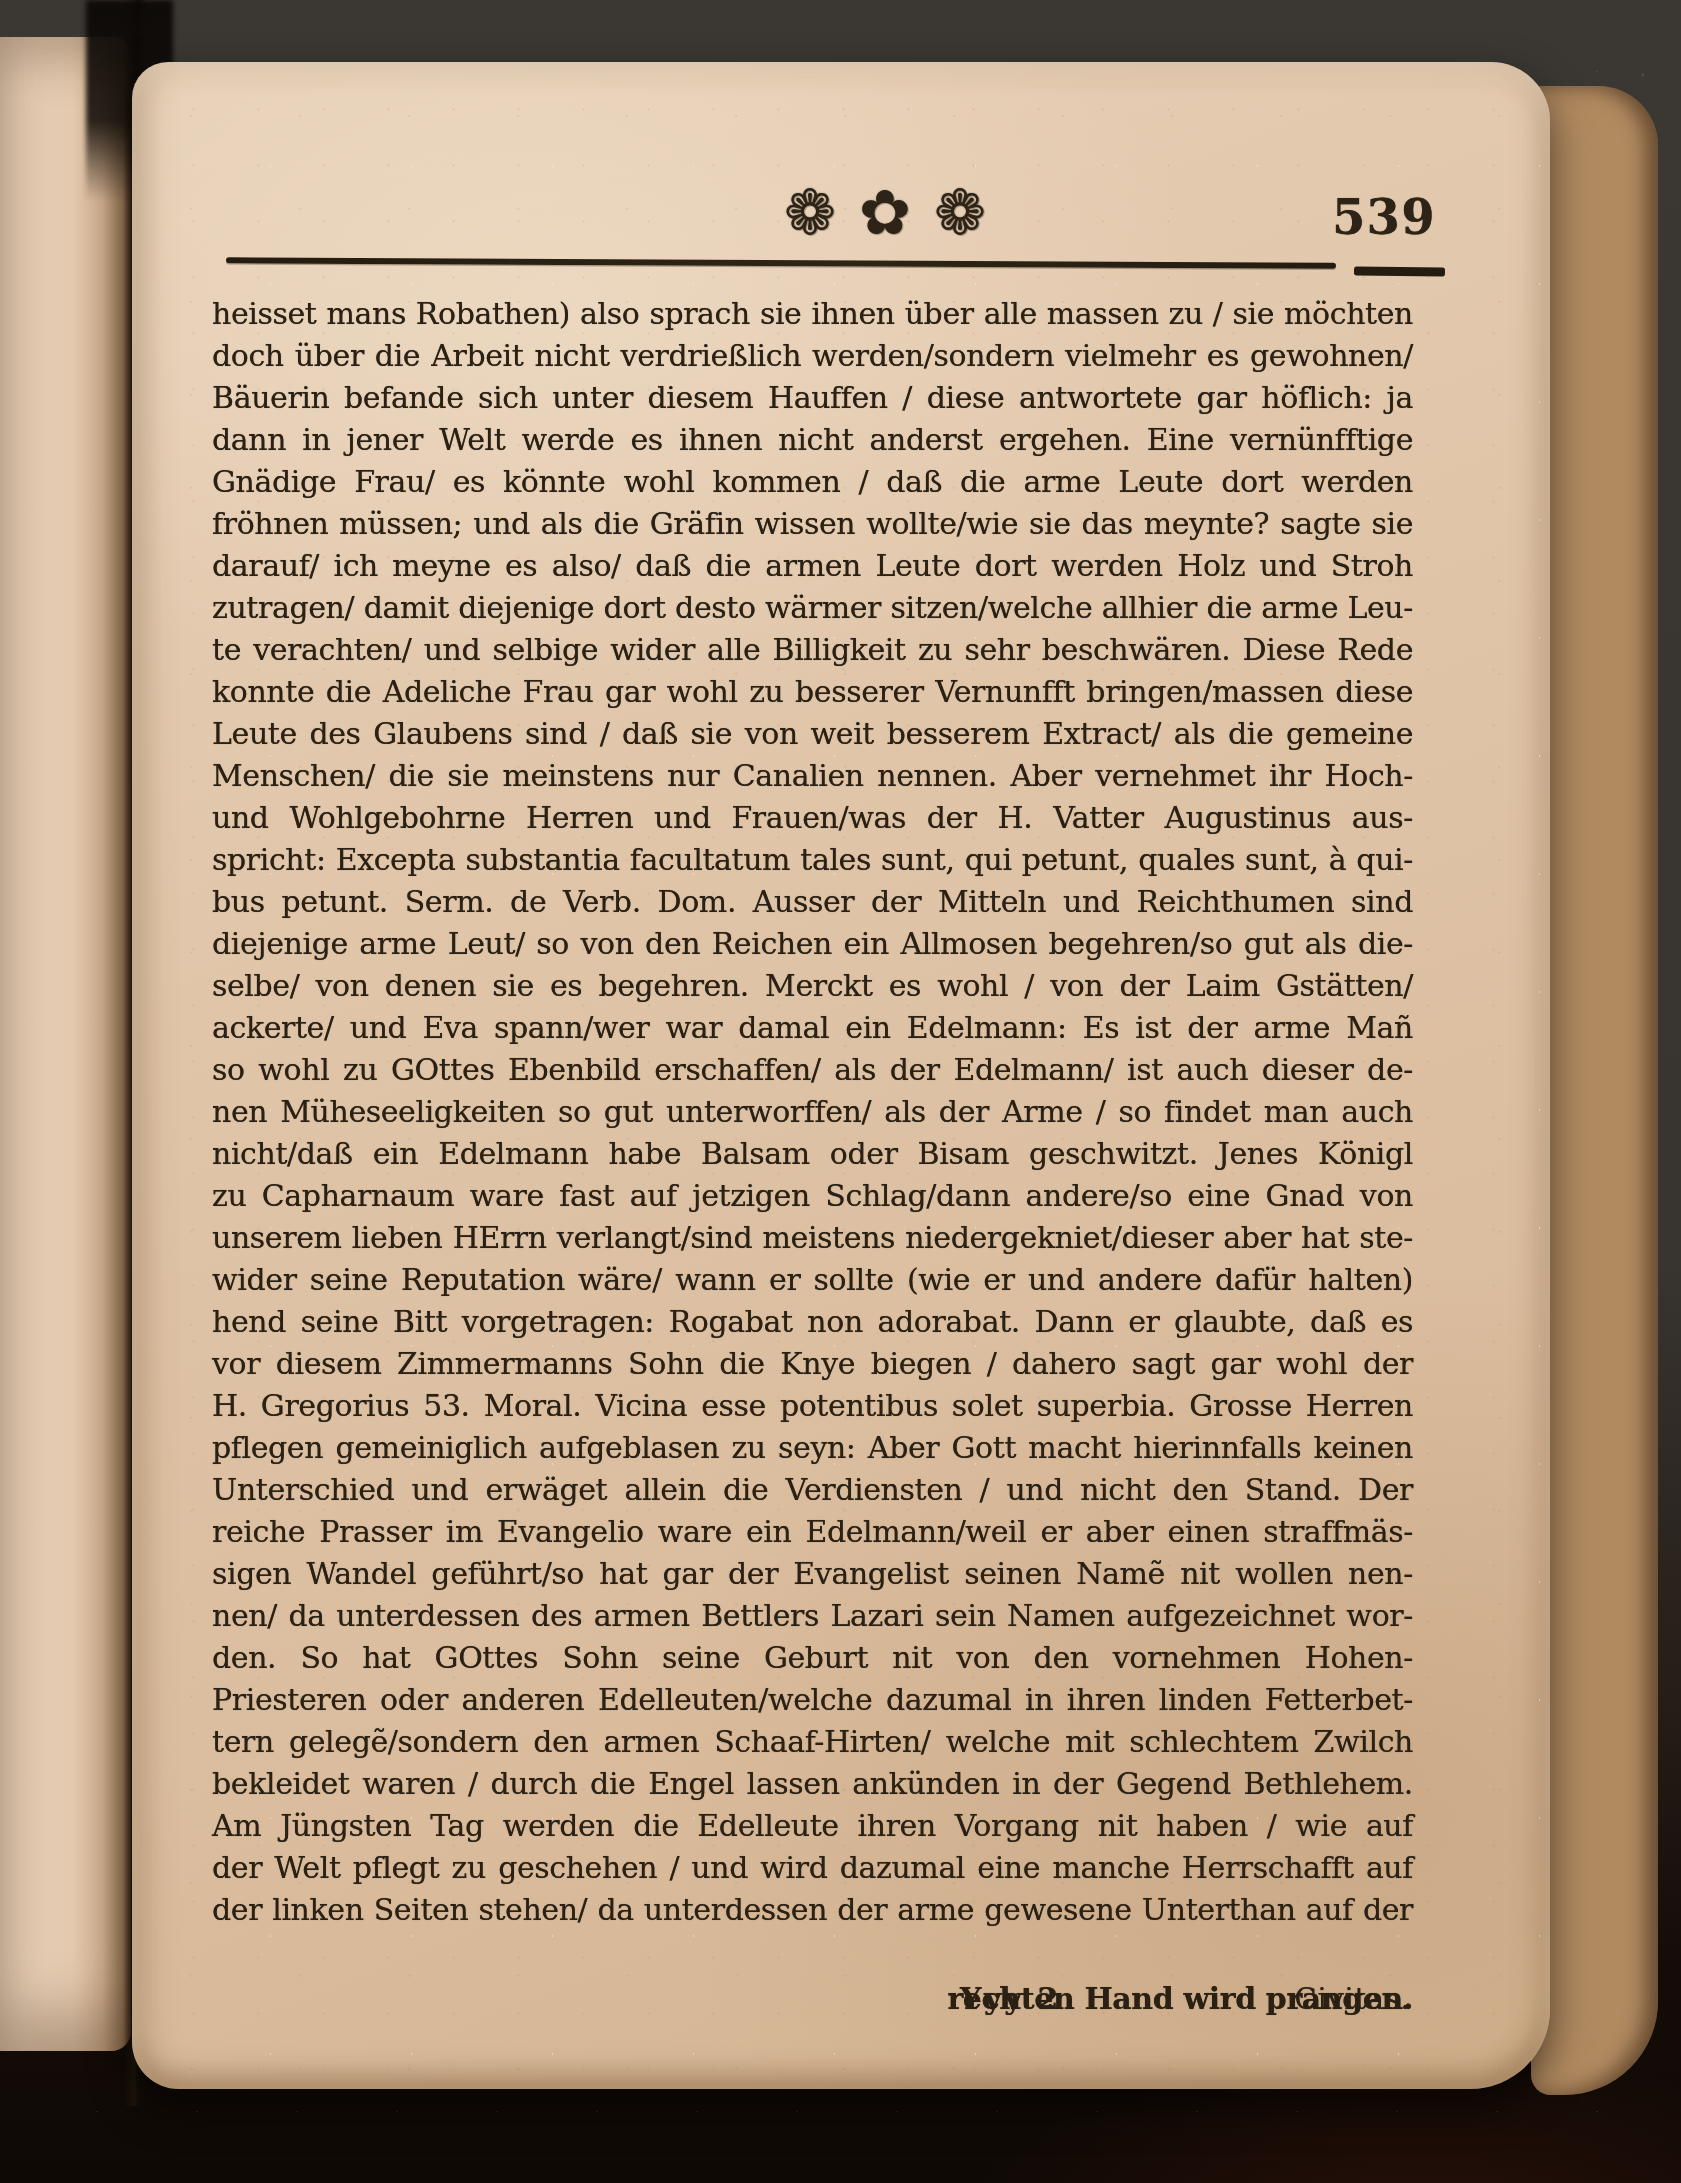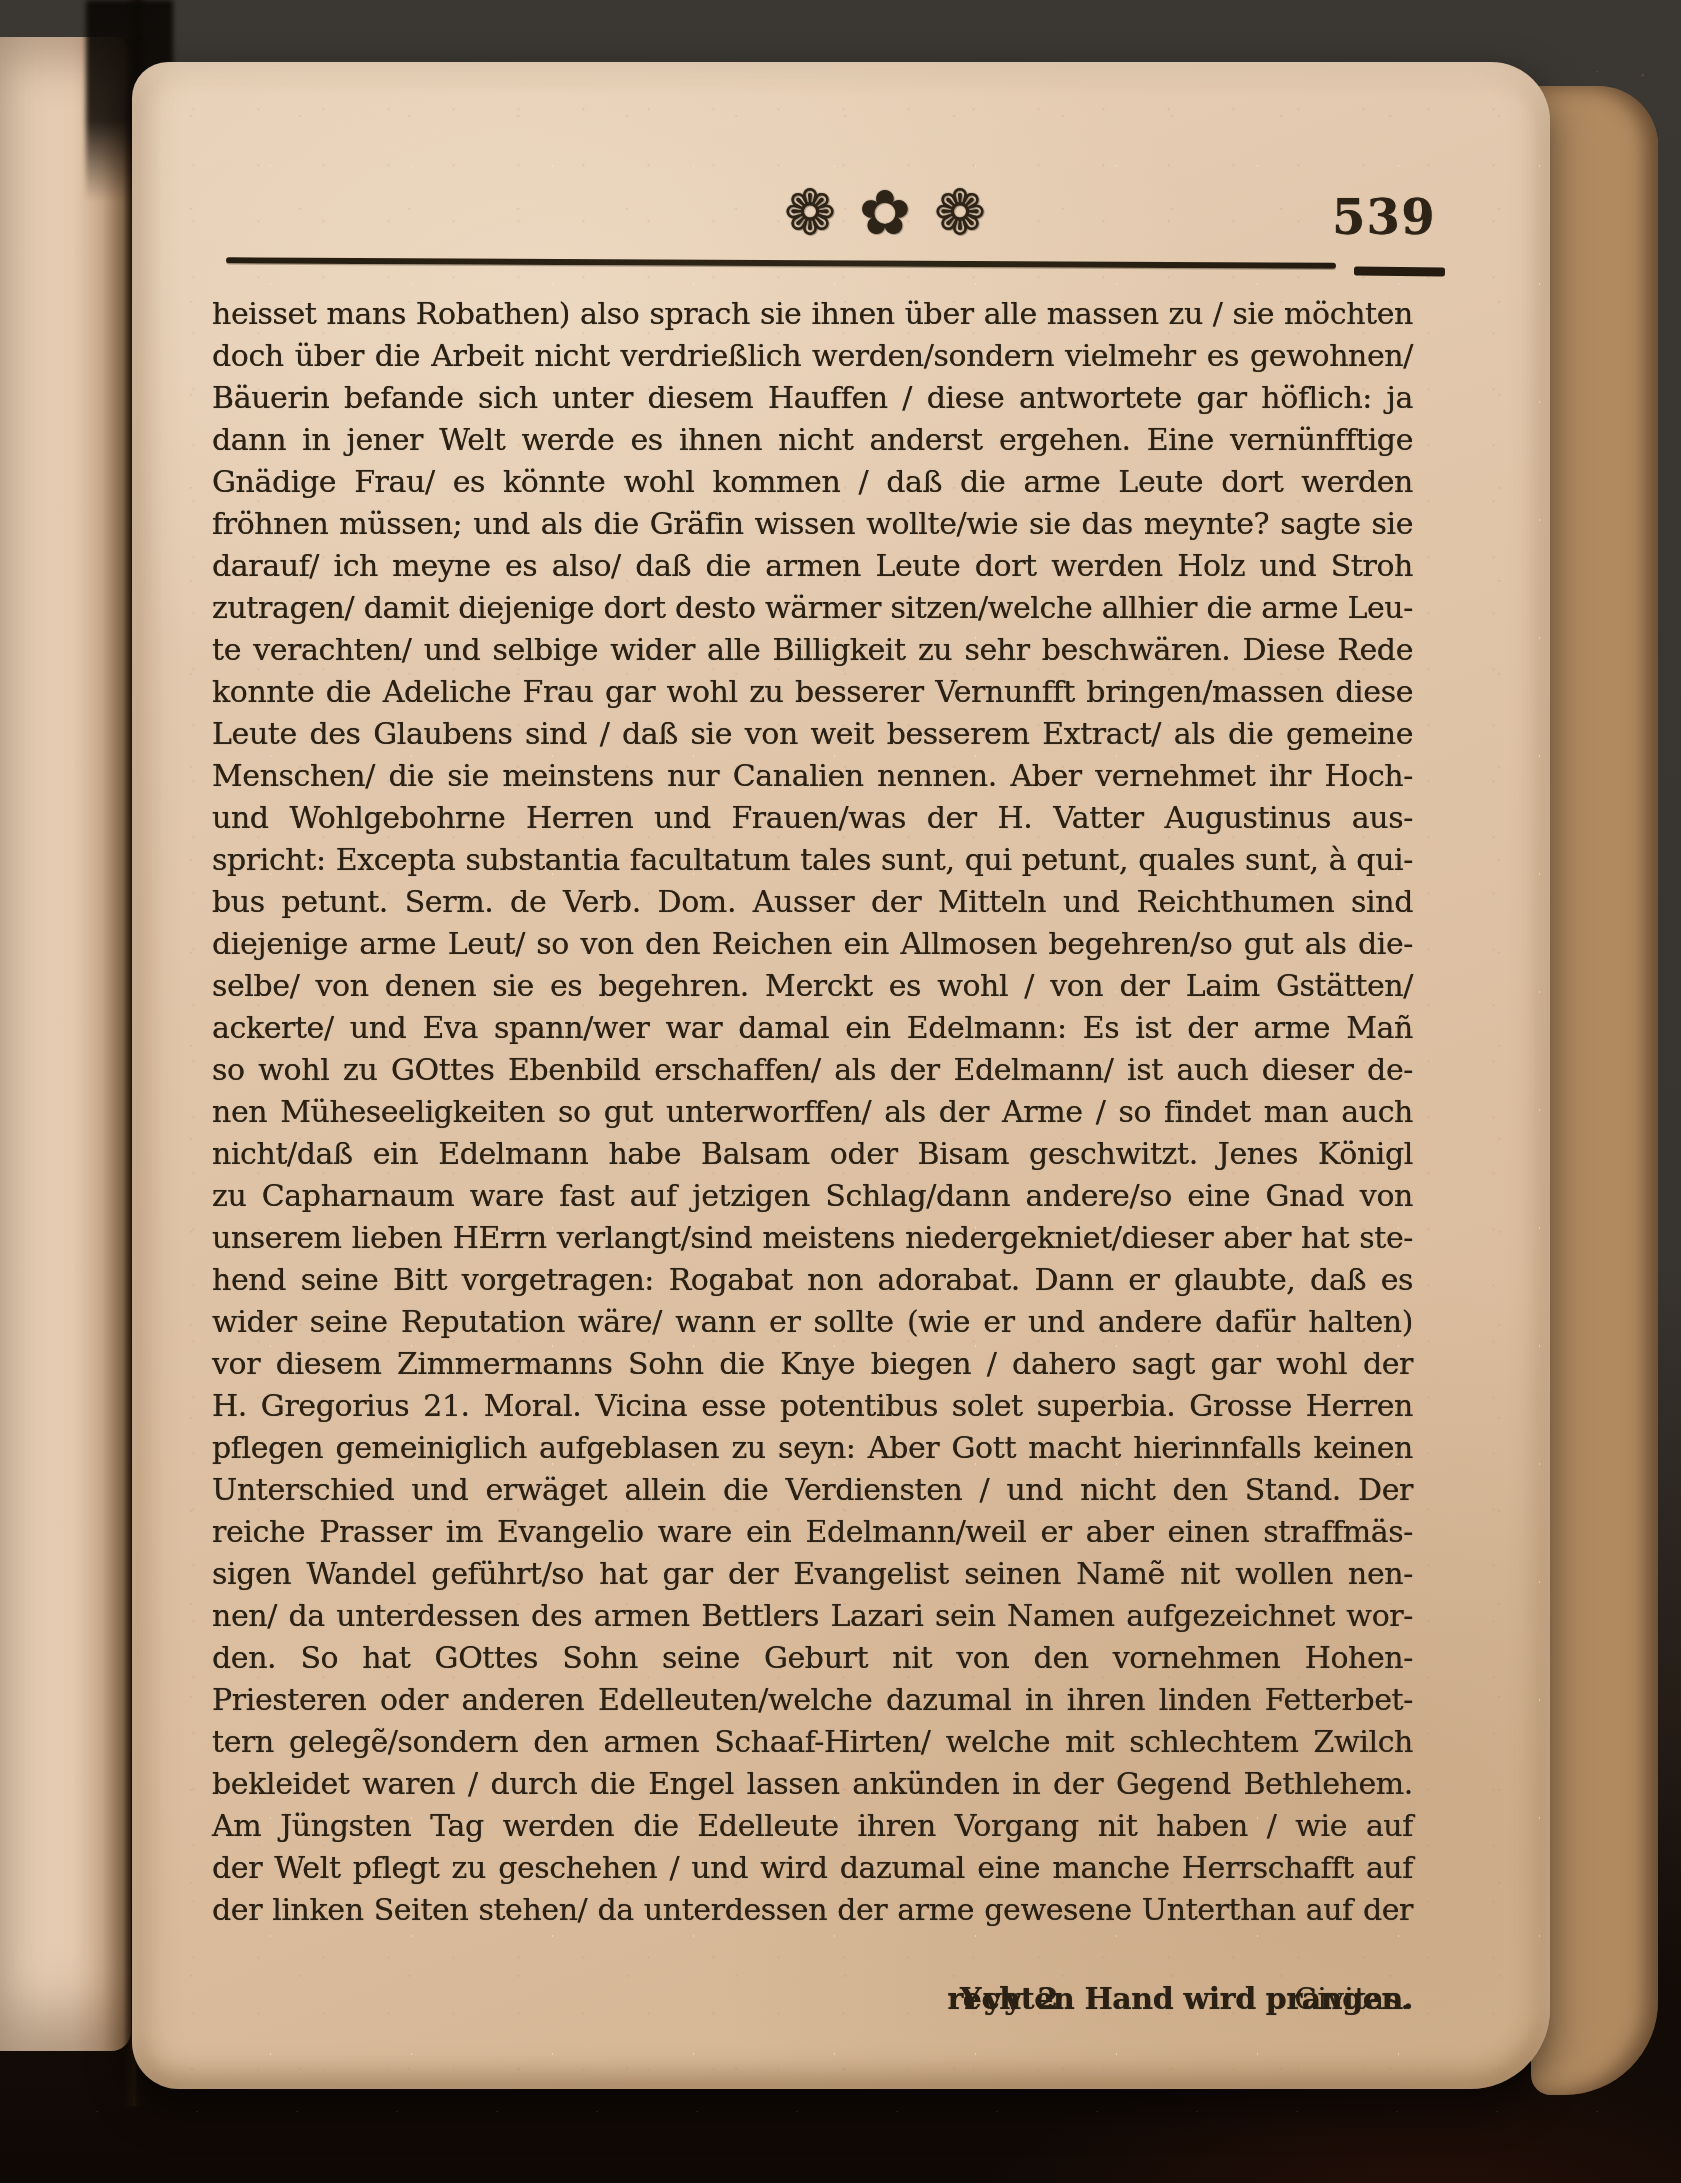--- a/index.html
+++ b/index.html
@@ -173,24 +173,24 @@
         <div class="line">spricht: Excepta substantia facultatum tales sunt, qui petunt, quales sunt, à qui-</div>
         <div class="line">bus petunt. Serm. de Verb. Dom.   Ausser der Mitteln und Reichthumen sind</div>
         <div class="line">diejenige arme Leut/ so von den Reichen ein Allmosen begehren/so gut als die-</div>
         <div class="line">selbe/ von denen sie es begehren.   Merckt es wohl / von der Laim Gstätten/</div>
         <div class="line">ackerte/ und Eva spann/wer war damal ein Edelmann: Es ist der arme Mañ</div>
         <div class="line">so wohl zu GOttes Ebenbild erschaffen/ als der Edelmann/ ist auch dieser de-</div>
         <div class="line">nen Müheseeligkeiten so gut unterworffen/ als der Arme / so findet man auch</div>
         <div class="line">nicht/daß ein Edelmann habe Balsam oder Bisam geschwitzt.  Jenes Königl</div>
         <div class="line">zu Capharnaum ware fast auf jetzigen Schlag/dann andere/so eine Gnad von</div>
         <div class="line">unserem lieben HErrn verlangt/sind meistens niedergekniet/dieser aber hat ste-</div>
+        <div class="line">wider seine Reputation wäre/ wann er sollte (wie er und andere dafür halten)</div>
         <div class="line">hend seine Bitt vorgetragen: Rogabat non adorabat.  Dann er glaubte, daß es</div>
-        <div class="line">wider seine Reputation wäre/ wann er sollte (wie er und andere dafür halten)</div>
         <div class="line">vor diesem Zimmermanns Sohn die Knye biegen / dahero sagt gar wohl der</div>
-        <div class="line">H. Gregorius 21. Moral. Vicina esse potentibus solet superbia.   Grosse Herren</div>
+        <div class="line">H. Gregorius 53. Moral. Vicina esse potentibus solet superbia.   Grosse Herren</div>
         <div class="line">pflegen gemeiniglich aufgeblasen zu seyn: Aber Gott macht hierinnfalls keinen</div>
         <div class="line">Unterschied und erwäget allein die Verdiensten / und nicht den Stand.  Der</div>
         <div class="line">reiche Prasser im Evangelio ware ein Edelmann/weil er aber einen straffmäs-</div>
         <div class="line">sigen Wandel geführt/so hat gar der Evangelist seinen Namẽ nit wollen nen-</div>
         <div class="line">nen/ da unterdessen des armen Bettlers Lazari sein Namen aufgezeichnet wor-</div>
         <div class="line">den.    So hat GOttes Sohn seine Geburt nit von den vornehmen Hohen-</div>
         <div class="line">Priesteren oder anderen Edelleuten/welche dazumal in ihren linden Fetterbet-</div>
         <div class="line">tern gelegẽ/sondern den armen Schaaf-Hirten/ welche mit schlechtem Zwilch</div>
         <div class="line">bekleidet waren / durch die Engel lassen ankünden in der Gegend Bethlehem.</div>
         <div class="line">Am Jüngsten Tag werden die Edelleute ihren Vorgang nit haben / wie auf</div>

